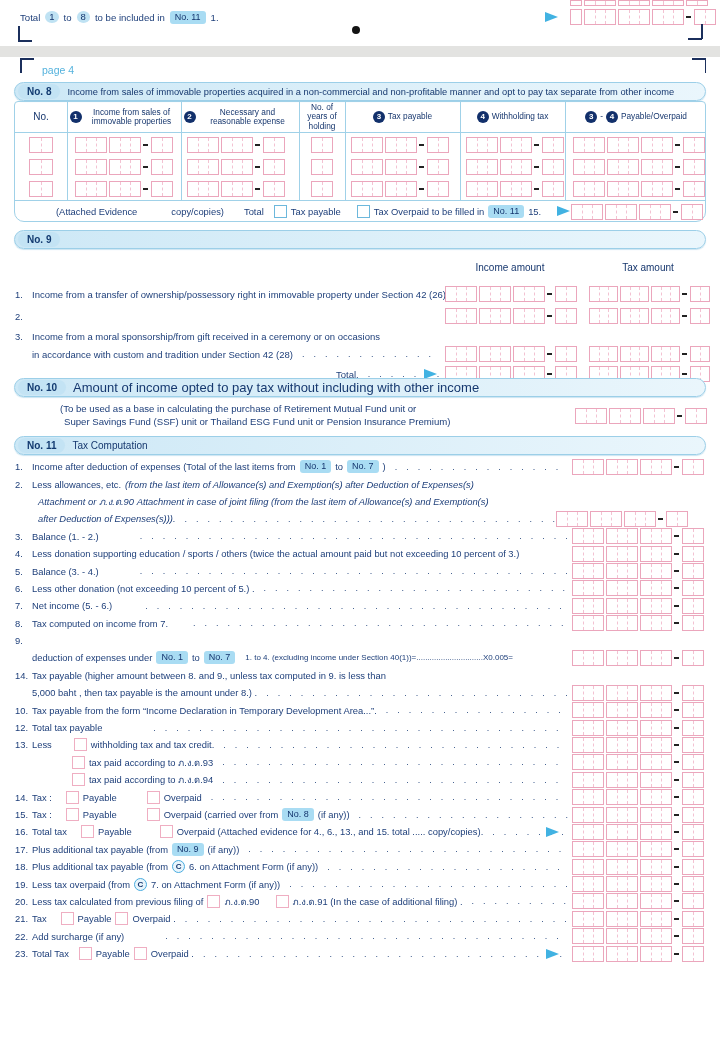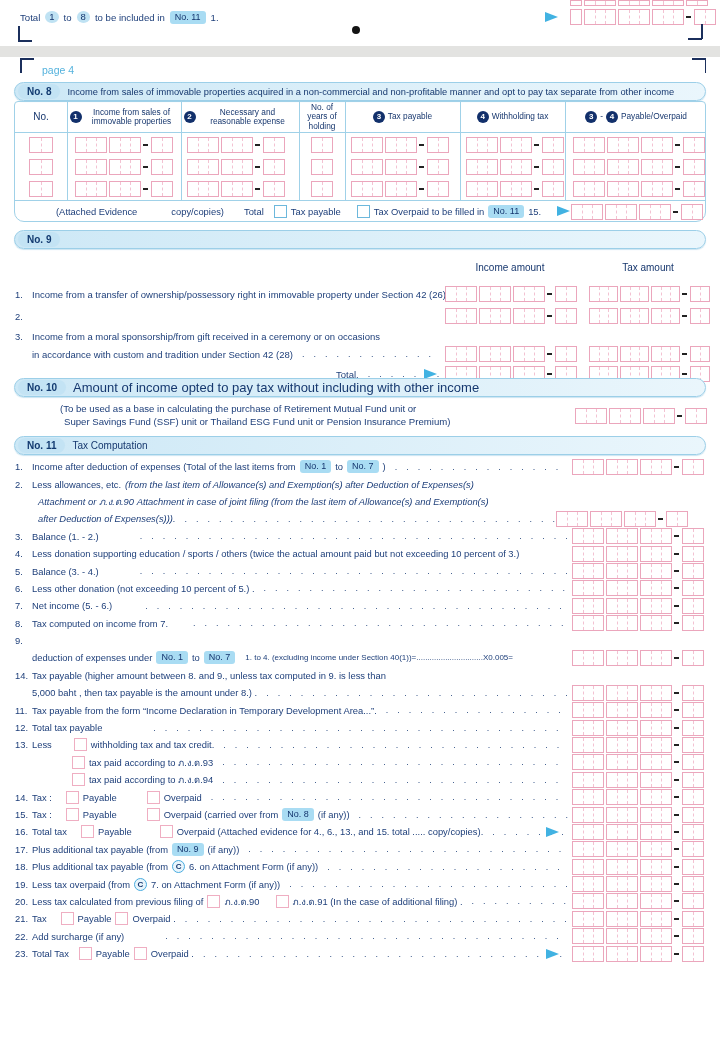--- a/index.html
+++ b/index.html
@@ -1118,21 +1118,21 @@
             </div>
             <div class="d"></div>
             <div class="g sat">
               <div class="c" style="width: 10px;"></div>
               <div class="c" style="width: 10px;"></div>
             </div>
           </div>
         </div>
       </div>
       <div class="fline">
-        <div class="fnum">11.</div>
+        <div class="fnum">10.</div>
         <span>Tax payable from the form “Income Declaration in Temporary Development Area...”.</span>
         <span class="ldr">............................................................</span>
         <div class="bwrap" style="left: 572px;">
           <div class="bx">
             <div class="g">
               <div class="c" style="width: 10px;"></div>
               <div class="c" style="width: 10px;"></div>
               <div class="c" style="width: 10px;"></div>
             </div>
             <div class="g">

